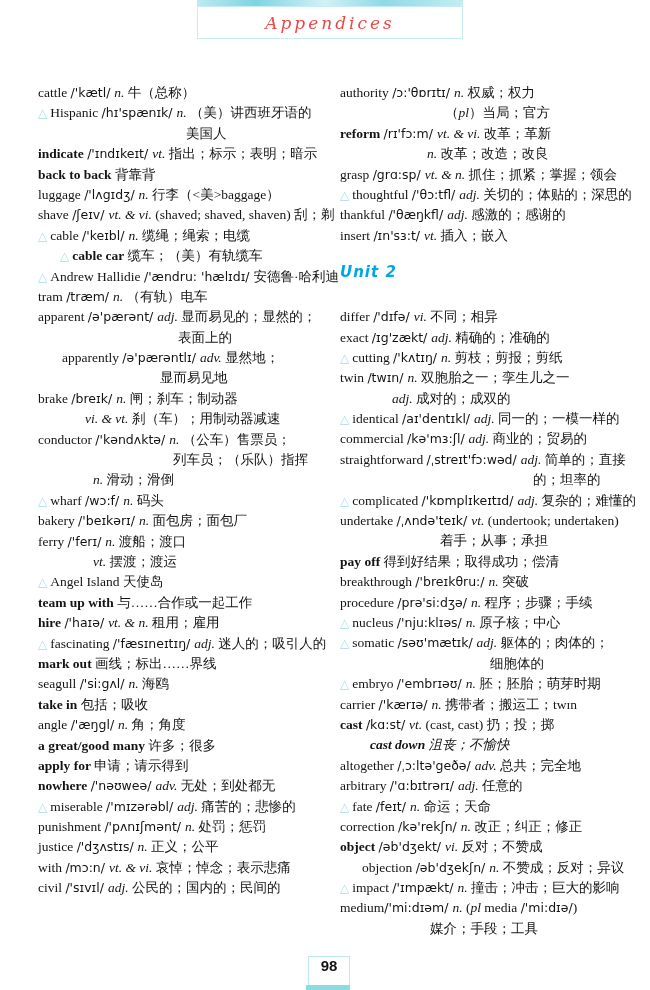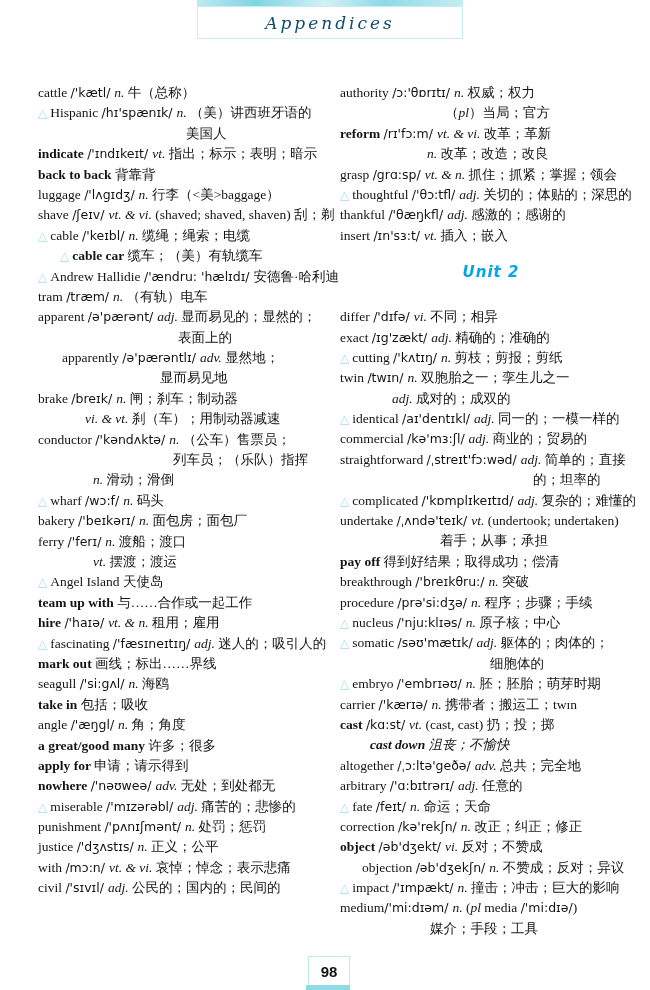--- a/index.html
+++ b/index.html
@@ -12,45 +12,45 @@
   .header-strip {
     position:absolute; left:197px; top:0; width:266px; height:7px;
     background:linear-gradient(90deg,#bdeaf1 0%,#7fd4e2 22%,#d2f2f6 48%,#8ed9e6 70%,#c4eef3 100%);
   }
   .header-box {
     position:absolute; left:197px; top:6px; width:264px; height:31px;
     border:1px solid #c9ecf2; background:#ffffff;
     display:flex; align-items:center; justify-content:center;
   }
   .header-title {
-    font-style:italic; color:#0c4a6e; font-size:17px; letter-spacing:3px;
+    font-style:italic; color:#ef4444; font-size:17px; letter-spacing:3px;
     font-family:"DejaVu Serif",serif;
   }
   
   .col {
     position:absolute; top:83px; font-size:13.5px; line-height:20.4px;
     white-space:nowrap;
   }
   .col-left  { left:38px;  width:300px; }
   .col-right { left:340px; width:302px; }
   .line { height:20.4px; }
   .b { font-weight:bold; }
   .i { font-style:italic; }
   .p { font-family:"DejaVu Sans",sans-serif; font-size:12.5px; }
   .t { color:#a5dded; font-size:12px; }
   .unit2 {
     height:20px; margin-top:16px; margin-bottom:25px;
-    text-align:center; color:#00a6e8; font-weight:bold; font-style:italic;
+    color:#00a6e8; font-weight:bold; font-style:italic;
     font-family:"DejaVu Sans",sans-serif; font-size:15px; letter-spacing:1px;
   }
   
   .page-num-box {
     position:absolute; left:308px; top:956px; width:40px; height:28px;
     border:1px solid #bfe9f0; background:#ffffff;
-    display:flex; align-items:center; justify-content:center;
+    display:flex; align-items:flex-start; justify-content:center;
     font-family:"Liberation Sans","DejaVu Sans",sans-serif; font-weight:bold; font-size:15px; color:#111;
   }
   .footer-strip {
     position:absolute; left:306px; top:985px; width:44px; height:5px;
     background:#8ed9e6;
   }
 </style>
 </head>
 <body>
 

